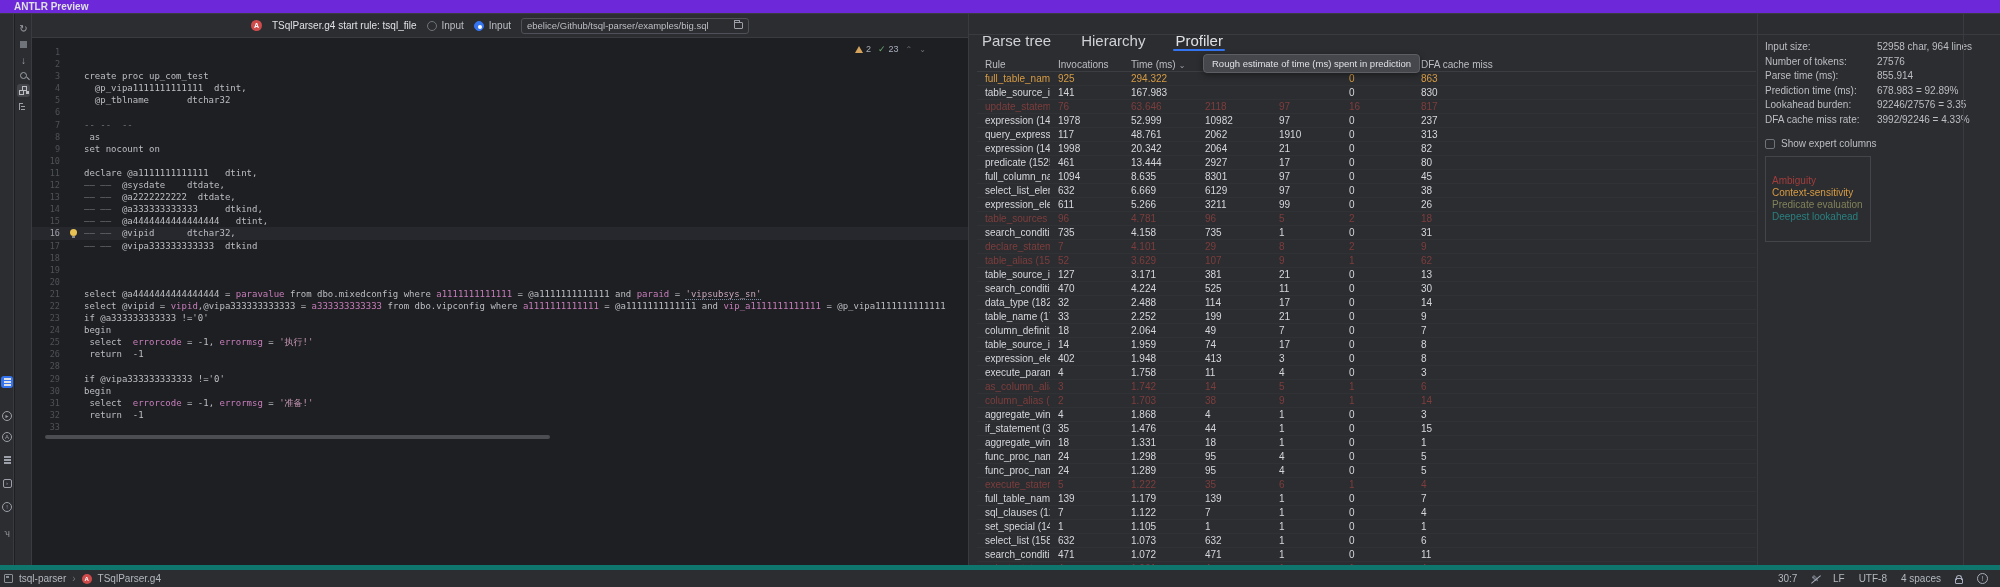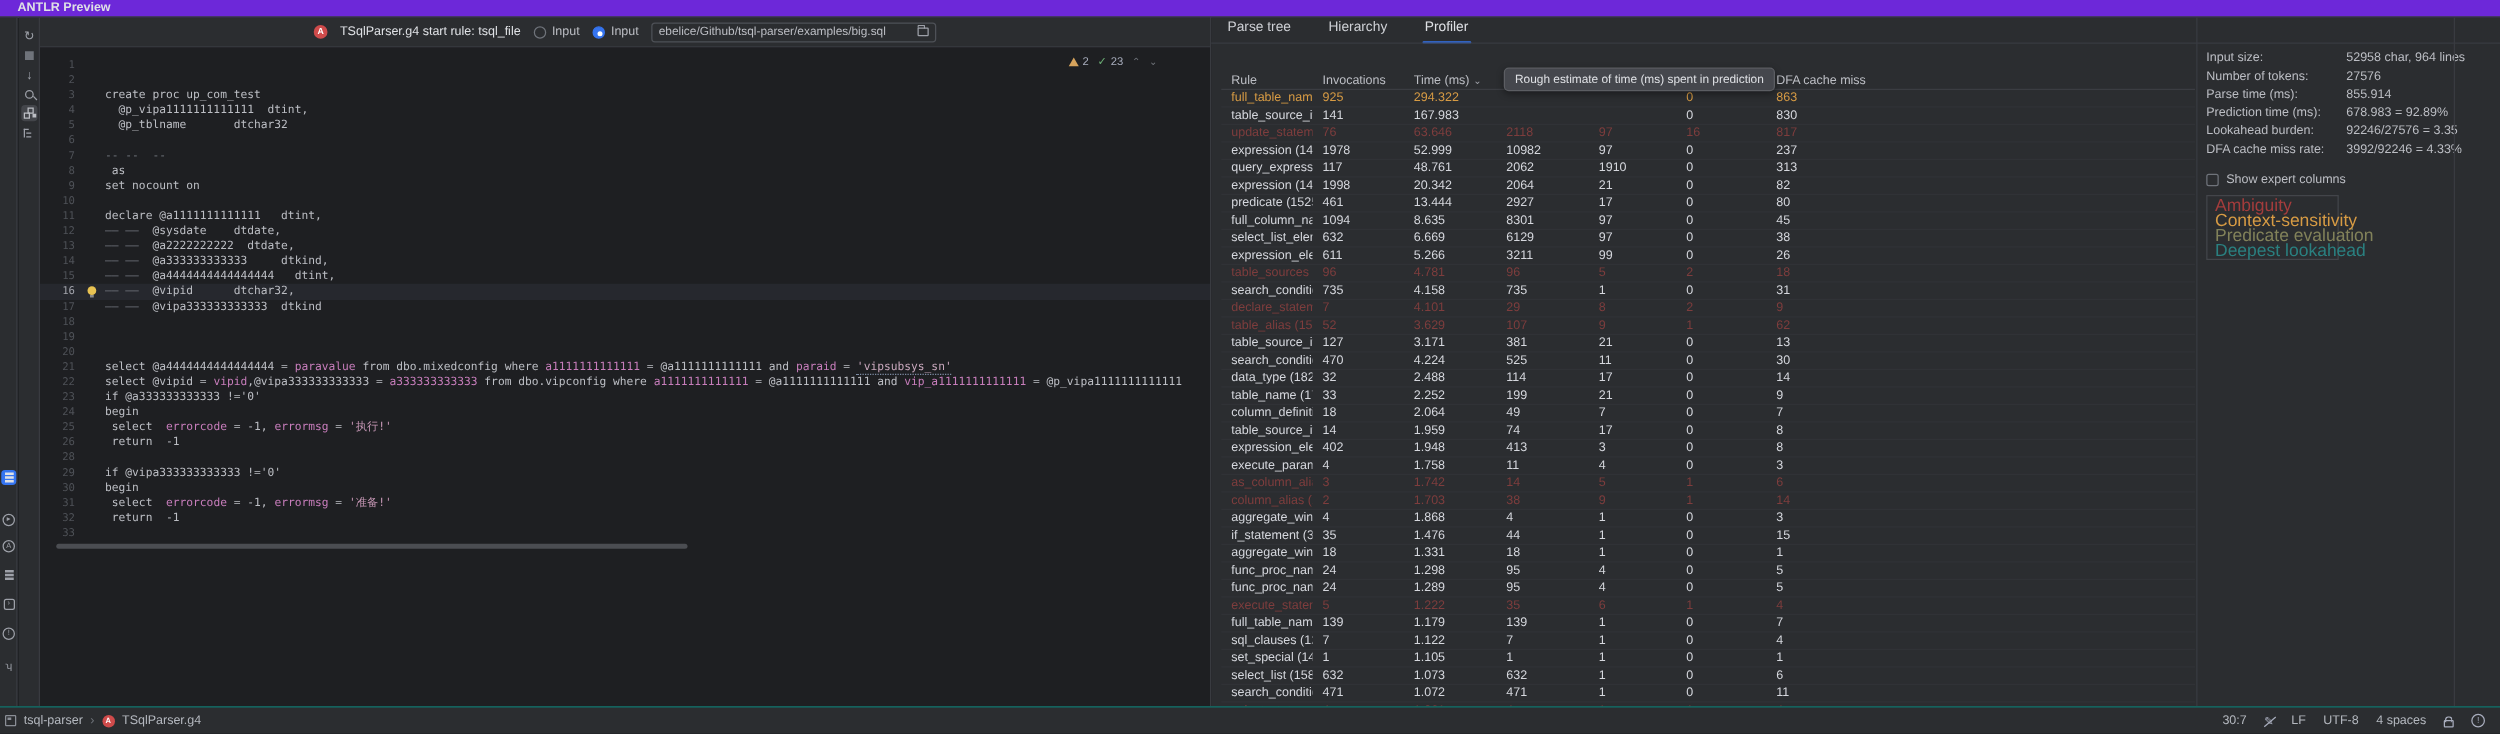--- a/index.html
+++ b/index.html
@@ -75,21 +75,21 @@
   #inspections { position:absolute; right:42px; top:6px; display:flex; align-items:center; gap:7px; font-size:9px; color:#a8adbd; }
   .warn-tri { width:0; height:0; border-left:4px solid transparent; border-right:4px solid transparent; border-bottom:7px solid #d6a35c; }
   .okmark { color:#6aab73; font-size:9px; }
   .chev { color:#6f737a; font-size:8px; }
 
   
   .vdiv { top:14px; width:1px; height:551px; background:#393b40; }
 
   
   #rpanel { left:969px; top:14px; width:1031px; height:551px; background:#2b2d30; }
-  #tabs-row { position:absolute; left:11px; top:0; height:20px; display:flex; gap:26px; font-size:11px; }
+  #tabs-row { position:absolute; left:11px; top:16px; height:20px; display:flex; gap:26px; font-size:15px; }
   .tab { position:relative; color:#cfd1d6; padding:2px 2px 4px; }
   .tab.active { color:#dfe1e5; }
   .tab.active::after { content:""; position:absolute; left:0; right:0; bottom:-1px; height:2px; background:#3574f0; border-radius:1px; }
   #tabline { position:absolute; left:0; top:20px; width:1031px; height:1px; background:#393b40; }
 
   
   #ptable { position:absolute; left:8px; top:24px; width:779px; font-size:10px; }
   .prow { display:grid; grid-template-columns:73px 73px 74px 74px 70px 72px 1fr; height:14px; line-height:14px; }
   .prow > div { padding-left:8px; white-space:nowrap; overflow:hidden; }
   .prow.head { color:#bcbec4; border-bottom:1px solid #3b3d42;margin-top:20px; }
@@ -98,30 +98,30 @@
   .prow.body.red { color:#7e3d3d; }
   .sortic { color:#9da0a8; font-size:8px; margin-left:3px; }
   #ptable-right-div { position:absolute; left:788px; top:0; width:1px; height:551px; background:#393b40; }
 
   
   #stats-list { position:absolute; left:796px; top:26px; width:220px; font-size:10px; color:#bcbec4; }
   .stat-row { position:relative; height:14.6px; line-height:14.6px; white-space:nowrap; }
   .stat-row .val { position:absolute; left:112px; }
   #expert-row { position:absolute; left:796px; top:124px; display:flex; align-items:center; gap:6px; font-size:10px; color:#bcbec4; }
   .cbox { width:10px; height:10px; border:1px solid #6f737a; border-radius:2px; background:#2b2d30; }
-  #legend-box { position:absolute; left:796px; top:142px; width:106px; border:1px solid #43454a; padding:1px 6px; font-size:14px; }
+  #legend-box { position:absolute; left:796px; top:142px; width:106px; border:1px solid #43454a; padding:18px 6px; font-size:10px; }
   .leg-item { height:12px; line-height:12px; white-space:nowrap; }
   #rpanel-right-div { position:absolute; left:994px; top:0; width:1px; height:551px; background:#393b40; }
 
   
   #tooltip { left:1203px; top:54px; background:#45474d; border:1px solid #5c5e63; border-radius:4px;
     color:#dfe1e5; font-size:9.5px; padding:3px 8px; white-space:nowrap; box-shadow:0 2px 6px rgba(0,0,0,.4); z-index:50; }
 
   
-  #statusbar { left:0; top:565px; width:2000px; height:22px; background:#2b2d30; border-top:1px solid #0f766e;
+  #statusbar { left:0; top:565px; width:2000px; height:22px; background:#2b2d30; border-top:5px solid #0f766e;
     display:flex; align-items:center; font-size:10px; color:#b4b8bf; }
   #sb-left { display:flex; align-items:center; gap:6px; padding-left:4px; }
   #sb-right { margin-left:auto; display:flex; align-items:center; gap:14px; padding-right:12px; }
   .sb-crumb-sep { color:#6f737a; }
   .antlr-badge.small { width:10px; height:10px; font-size:6px; }
   .pen { position:relative; font-size:9px; color:#a8adbd; }
   .pen::after { content:""; position:absolute; left:-1px; top:5px; width:12px; height:1px; background:#a8adbd; transform:rotate(-40deg); }
   .lock { position:relative; width:8px; height:6px; border:1px solid #a8adbd; border-radius:1px; margin-top:4px; }
   .lock::before { content:""; position:absolute; left:0px; top:-4px; width:4px; height:4px; border:1px solid #a8adbd; border-bottom:none; border-radius:3px 3px 0 0; }
   .bang { width:11px; height:11px; border:1px solid #a8adbd; border-radius:50%; display:flex; align-items:center; justify-content:center; font-size:7px; color:#a8adbd; }

